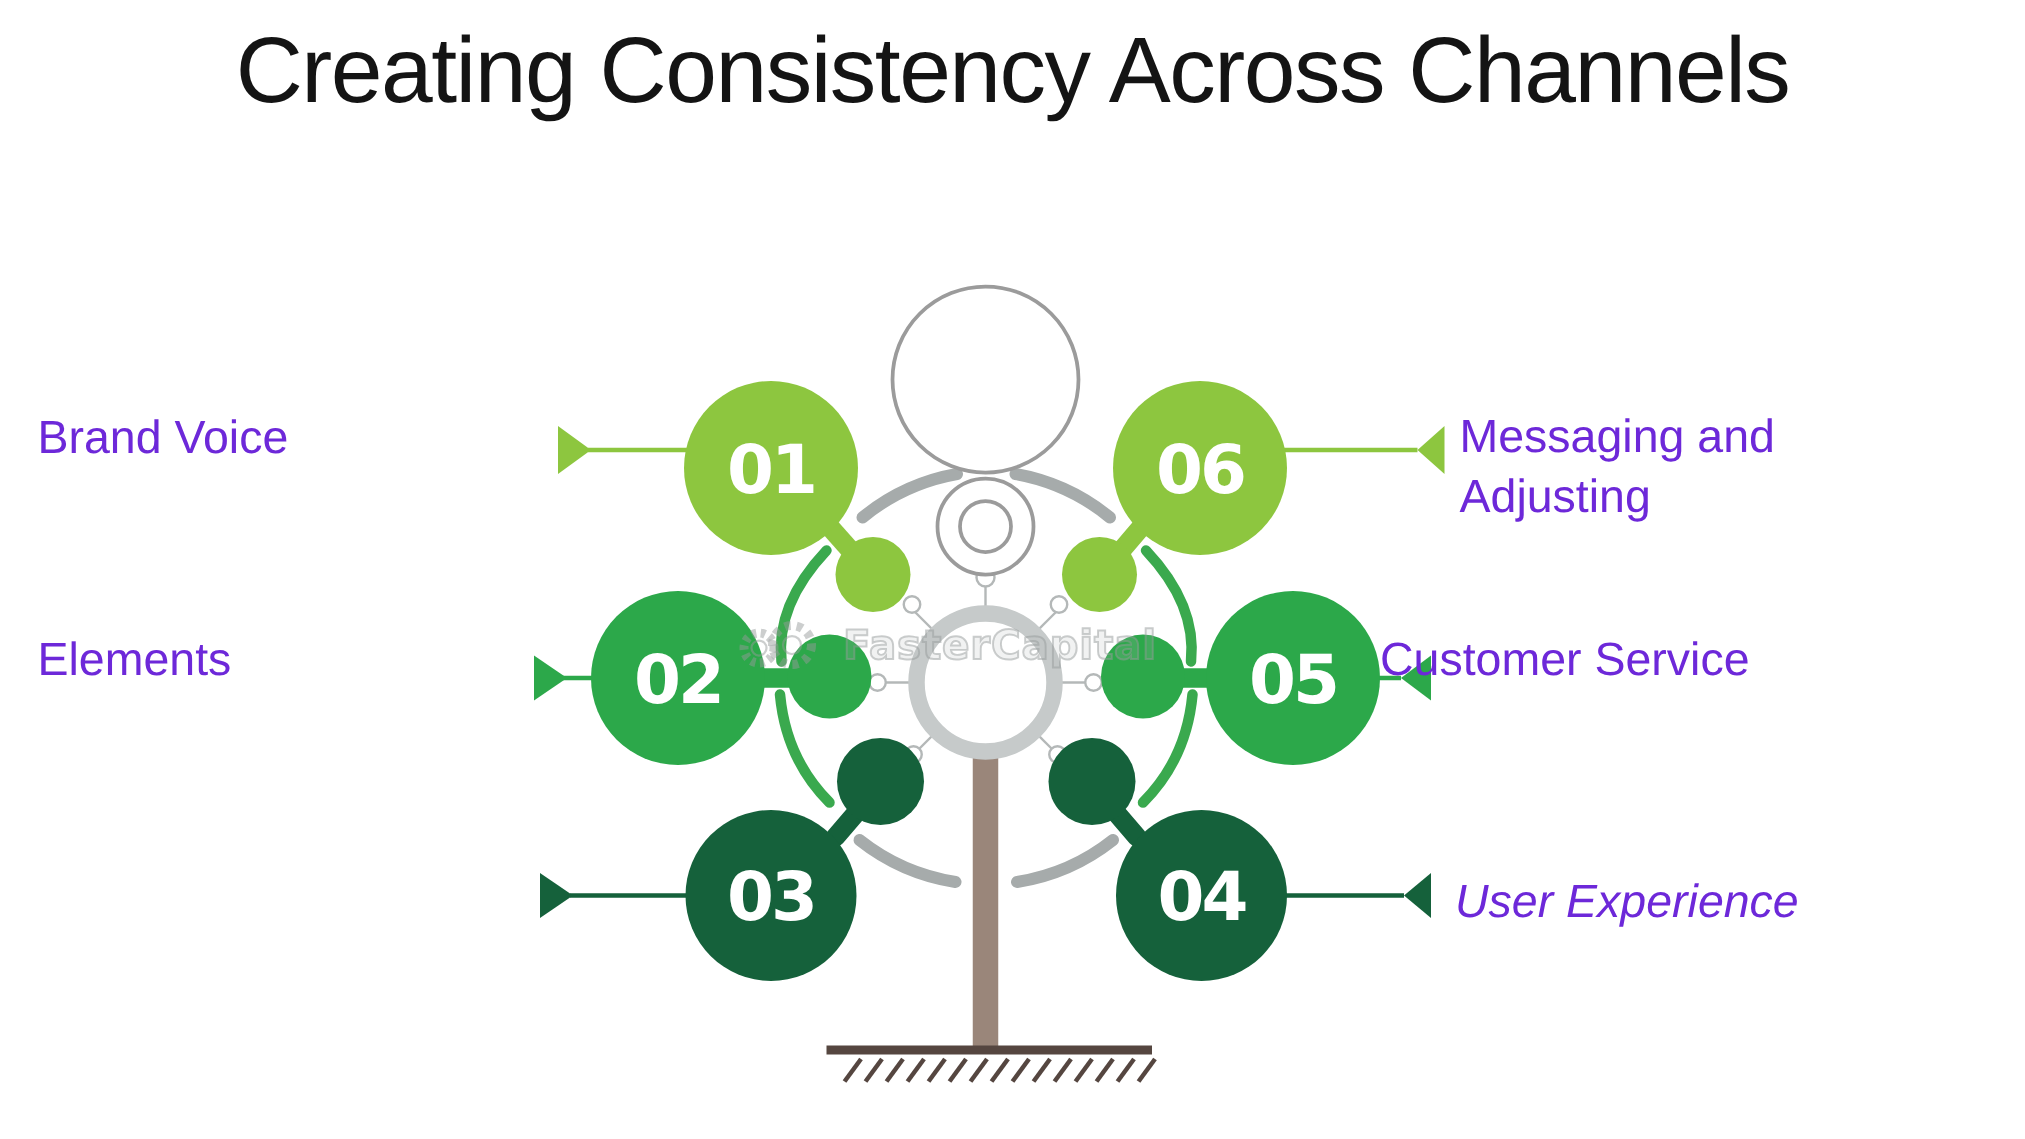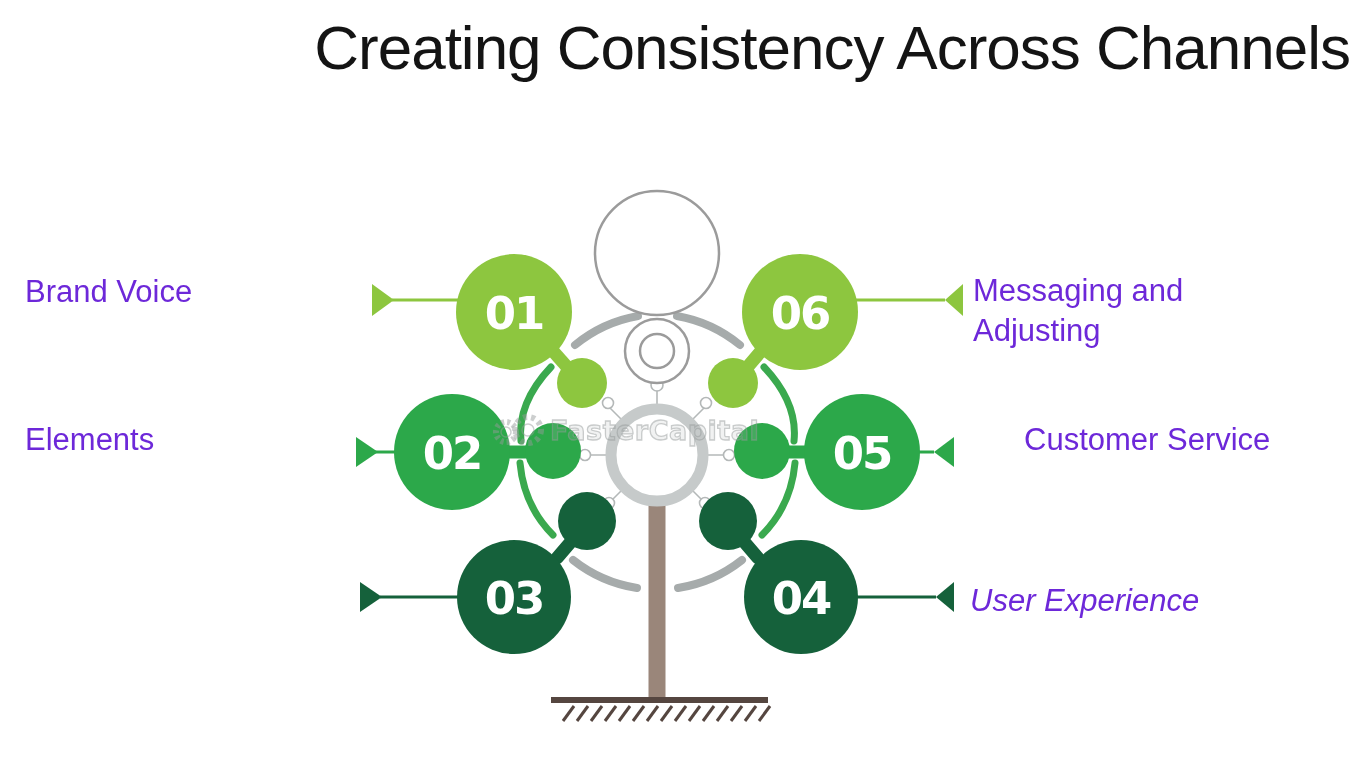--- a/index.html
+++ b/index.html
@@ -1,26 +1,26 @@
 <!DOCTYPE html>
 <html><head>
 <meta charset="utf-8">
 <style>
   html,body{margin:0;padding:0;background:#fff;}
   .stage{position:relative;width:1350px;height:759px;background:#ffffff;overflow:hidden;
          font-family:"Liberation Sans",sans-serif;}
-  .title{position:absolute;top:14px;left:0;width:100%;text-align:right;
+  .title{position:absolute;top:14px;left:0;width:100%;text-align:center;
          font:400 62px/1.1 "Liberation Sans",sans-serif;color:#141414;letter-spacing:-1px;}
   .diagram-svg{position:absolute;left:0;top:0;}
   .lbl{position:absolute;font:400 31px/40px "Liberation Sans",sans-serif;color:#6d28d9;white-space:nowrap;}
   .lbl.wrap{white-space:normal;width:262px;}
   .num{font-family:"DejaVu Sans",sans-serif;font-weight:700;font-size:45px;letter-spacing:-2px;}
   .watermark{position:absolute;left:490px;top:406px;display:flex;align-items:center;gap:4px;opacity:.8;}
   .watermark .wm-text{font:700 27px "DejaVu Sans",sans-serif;letter-spacing:.5px;
-        color:rgba(178,182,182,.22);-webkit-text-stroke:1.3px rgba(150,155,155,.62);}
+        color:rgba(178,182,182,.22);margin-left:12px;-webkit-text-stroke:1.3px rgba(150,155,155,.62);}
 </style>
 </head>
 <body>
 
 <div class="stage">
 
   <div class="title">Creating Consistency Across Channels</div>
 
   <svg class="diagram-svg" width="1350" height="759" viewBox="0 0 1350 759">
 
@@ -153,21 +153,21 @@
       <line x1="758" y1="558" x2="734" y2="530" stroke-width="13" stroke-linecap="round" stroke="#15613b"></line>
       <circle cx="728" cy="521" r="29" fill="#15613b"></circle>
       <circle cx="801" cy="597" r="57" fill="#15613b"></circle>
       <text class="num" x="801" y="598" fill="#ffffff" text-anchor="middle" dominant-baseline="central">04</text>
     </g>
   </svg>
 
   <div class="lbl" style="left:25px;top:272px;">Brand Voice</div>
   <div class="lbl" style="left:25px;top:420px;">Elements</div>
   <div class="lbl wrap" style="left:973px;top:271px;">Messaging and Adjusting</div>
-  <div class="lbl" style="left:1024px;top:420px;">Customer Service</div>
+  <div class="lbl" style="left:920px;top:420px;">Customer Service</div>
   <div class="lbl" style="left:970px;top:581px;font-style:italic;">User Experience</div>
 
   <div class="watermark">
     <svg width="56" height="48" viewBox="0 0 56 48">
       <circle cx="16" cy="26" r="10" fill="none" stroke="rgba(150,155,155,.6)" stroke-width="6" stroke-dasharray="3 3"></circle>
       <circle cx="16" cy="26" r="5" fill="none" stroke="rgba(150,155,155,.6)" stroke-width="1.5"></circle>
       <circle cx="38" cy="24" r="13" fill="none" stroke="rgba(150,155,155,.6)" stroke-width="6" stroke-dasharray="4 4"></circle>
       <circle cx="38" cy="24" r="6" fill="none" stroke="rgba(150,155,155,.6)" stroke-width="1.5"></circle>
     </svg>
     <span class="wm-text">FasterCapital</span>

